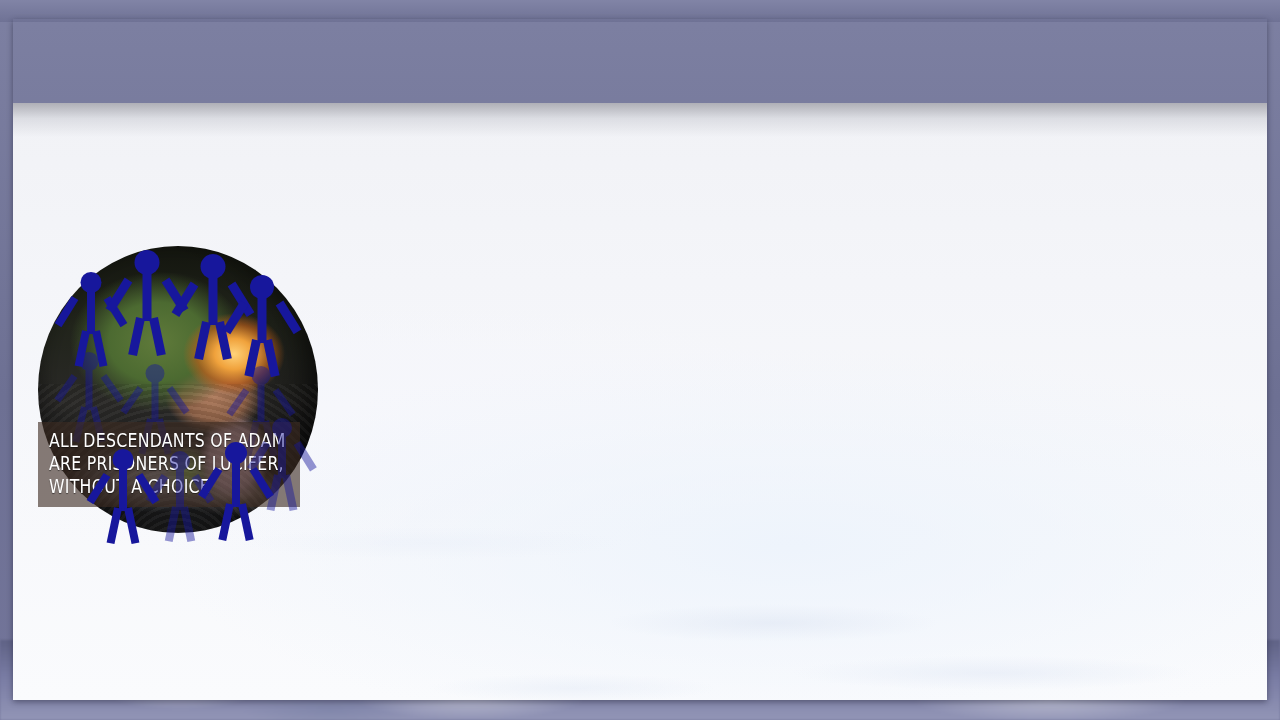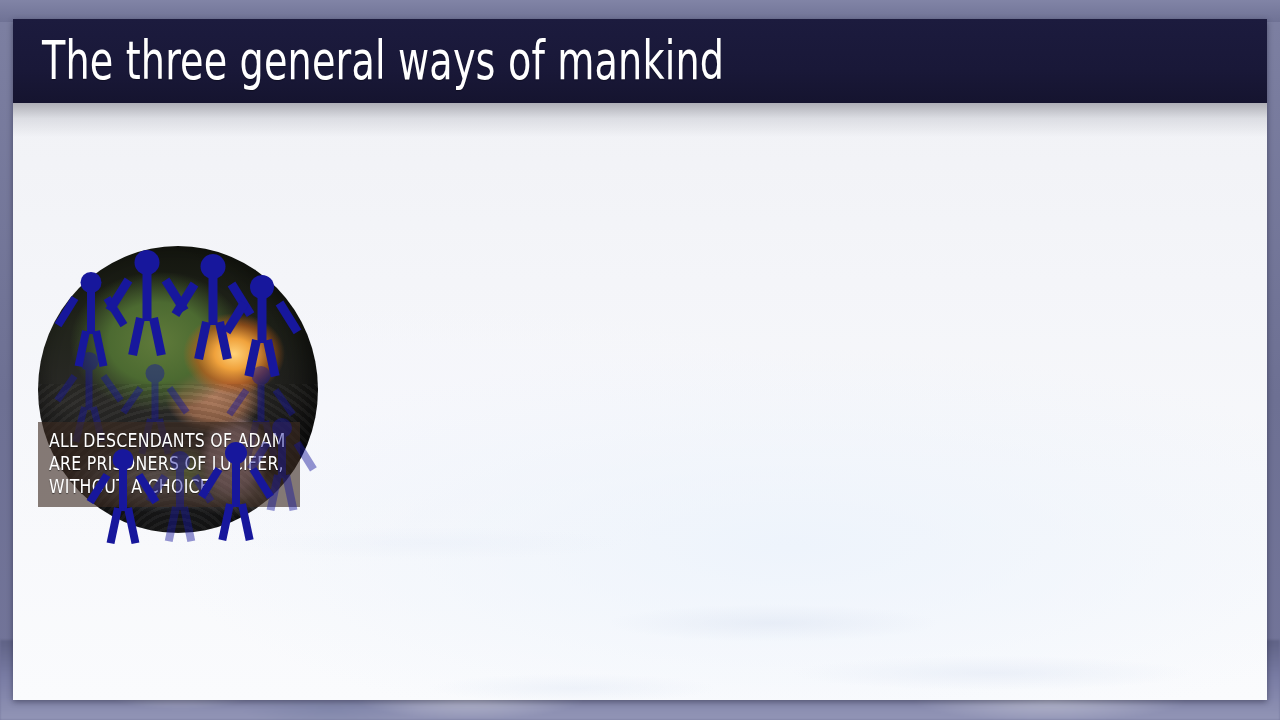--- a/index.html
+++ b/index.html
@@ -167,23 +167,20 @@
 </head>
 <body>
 
 <div id="viewer">
 
   <div class="backdrop-top"></div>
   <div class="backdrop-clouds"></div>
 
   <div id="slide">
 
-    <div class="title-bar">
-      <div class="title-text">The three general ways of mankind</div>
-    </div>
 
     <div class="slide-body">
       <div class="body-wisps"></div>
     </div>
     <div class="body-shadow"></div>
 
     <div class="globe-wrap">
 
       <div class="globe"></div>
 

